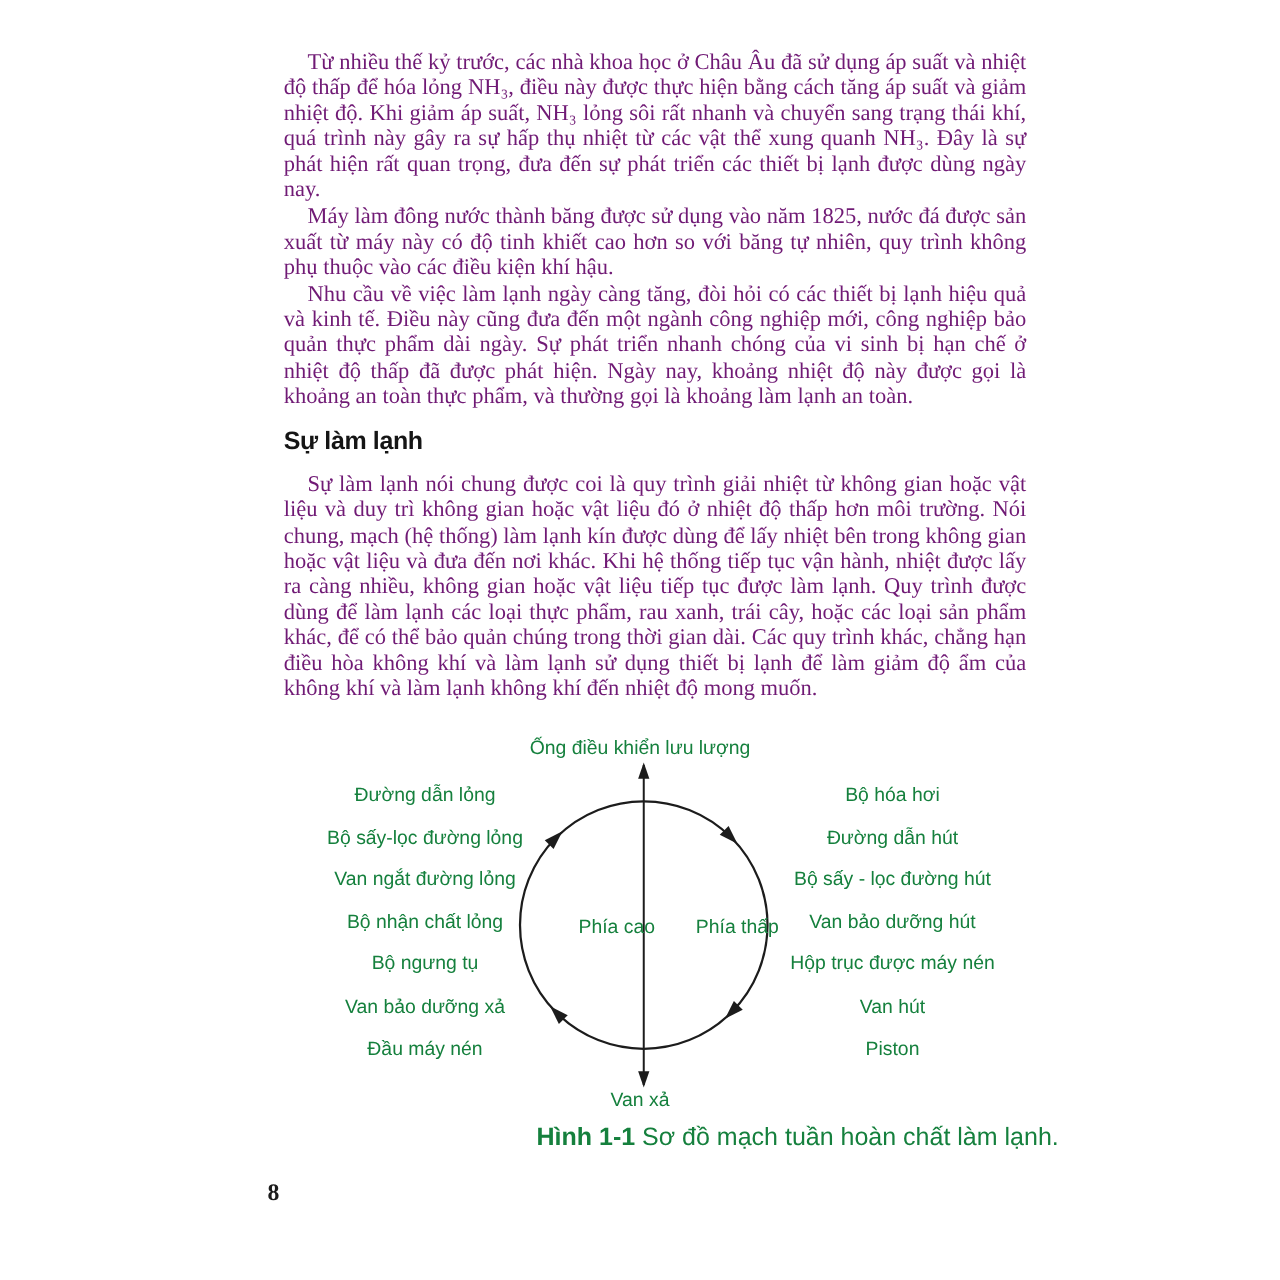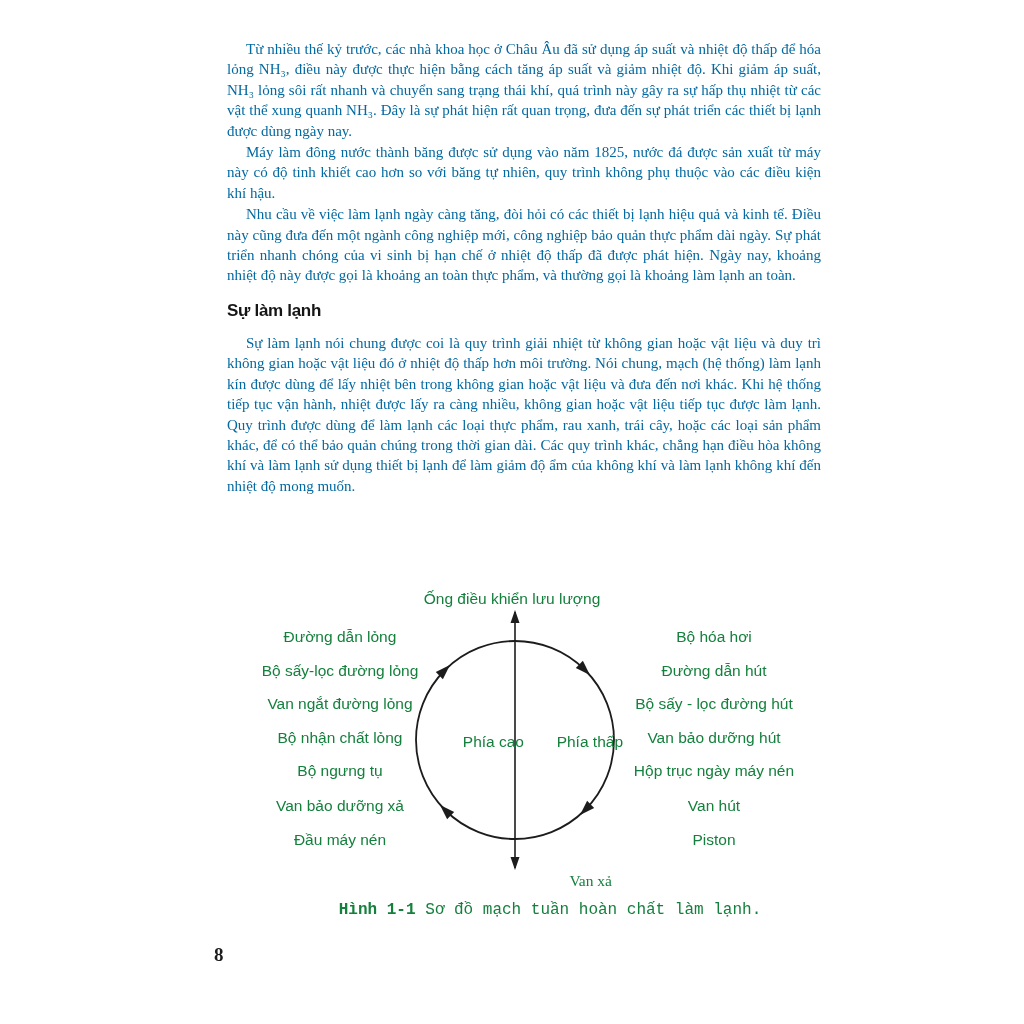--- a/index.html
+++ b/index.html
@@ -10,51 +10,51 @@
     color: #1c1c1c;
     overflow: hidden;
     font-family: "Liberation Serif", serif;
   }
   .content {
     position: absolute;
     left: 227px; top: 39px; width: 594px;
   }
   .content p {
     margin: 0;
-    font-size: 15px;
+    font-size: 18px;
     line-height: 20.4px;
     text-align: justify;
     text-indent: 19px;
-    color: #0369a1;
+    color: #701a75;
   }
   .content p + p { margin-top: 1px; }
   .content h1 {
     margin: 15px 0 12px 0;
     font-family: "Liberation Sans", sans-serif;
-    font-size: 17px;
+    font-size: 20px;
     font-weight: 700;
     letter-spacing: -0.3px;
     color: #151515;
   }
   .figure {
     position: absolute;
     left: 227px; top: 588px; width: 594px; height: 344px;
     font-family: "Liberation Sans", sans-serif;
     font-size: 15.5px;
     color: #15803d;
   }
   .fig-label { position: absolute; line-height: 20px; white-space: nowrap; }
   .fig-col-l { left: 0; width: 226px; text-align: center; }
   .fig-col-r { left: 374px; width: 226px; text-align: center; }
   .fig-top-label { left: 135px; width: 300px; text-align: center; top: 1px; }
-  .fig-bottom-label { left: 185px; width: 200px; text-align: right; top: 283px; font-family: Liberation Serif, serif; }
+  .fig-bottom-label { left: 185px; width: 200px; text-align: center; top: 283px; }
   .fig-inside { width: 120px; text-align: right; top: 144px; }
   .fig-caption {
     position: absolute; left: 26px; top: 312px; width: 594px;
-    text-align: center; font-size: 16px; line-height: 20px; font-family: Liberation Mono, monospace;
+    text-align: right; font-size: 20px; line-height: 20px;
   }
   .fig-caption b { font-weight: 700; }
   .circuit-svg { position: absolute; left: 178px; top: 8px; }
   .page-number {
     position: absolute; left: 214px; top: 944px;
     font-family: "Liberation Serif", serif;
     font-size: 19px; font-weight: 700; color: #1c1c1c;
   }
 </style>
 </head>
@@ -79,21 +79,21 @@
     <div class="fig-label fig-col-l" style="top:106px">Van ngắt đường lỏng</div>
     <div class="fig-label fig-col-l" style="top:140px">Bộ nhận chất lỏng</div>
     <div class="fig-label fig-col-l" style="top:173px">Bộ ngưng tụ</div>
     <div class="fig-label fig-col-l" style="top:208px">Van bảo dưỡng xả</div>
     <div class="fig-label fig-col-l" style="top:242px">Đầu máy nén</div>
 
     <div class="fig-label fig-col-r" style="top:39px">Bộ hóa hơi</div>
     <div class="fig-label fig-col-r" style="top:73px">Đường dẫn hút</div>
     <div class="fig-label fig-col-r" style="top:106px">Bộ sấy - lọc đường hút</div>
     <div class="fig-label fig-col-r" style="top:140px">Van bảo dưỡng hút</div>
-    <div class="fig-label fig-col-r" style="top:173px">Hộp trục ngày máy nén</div>
+    <div class="fig-label fig-col-r" style="top:173px">Hộp trục được máy nén</div>
     <div class="fig-label fig-col-r" style="top:208px">Van hút</div>
     <div class="fig-label fig-col-r" style="top:242px">Piston</div>
 
     <svg class="circuit-svg" width="220" height="276" viewBox="0 0 220 276">
       <circle cx="110" cy="144" r="99" fill="none" stroke="#1c1c1c" stroke-width="1.8"></circle>
       <line x1="110" y1="16" x2="110" y2="272" stroke="#1c1c1c" stroke-width="1.6"></line>
       <polygon points="0,0 -4.5,13 4.5,13" transform="translate(110,14) rotate(0)" fill="#1c1c1c"></polygon>
       <polygon points="0,0 -4.5,-13 4.5,-13" transform="translate(110,274)" fill="#1c1c1c"></polygon>
       <polygon points="7,0 -8,-5 -8,5" transform="translate(40,74) rotate(-45)" fill="#1c1c1c"></polygon>
       <polygon points="7,0 -8,-5 -8,5" transform="translate(180,74) rotate(45)" fill="#1c1c1c"></polygon>

